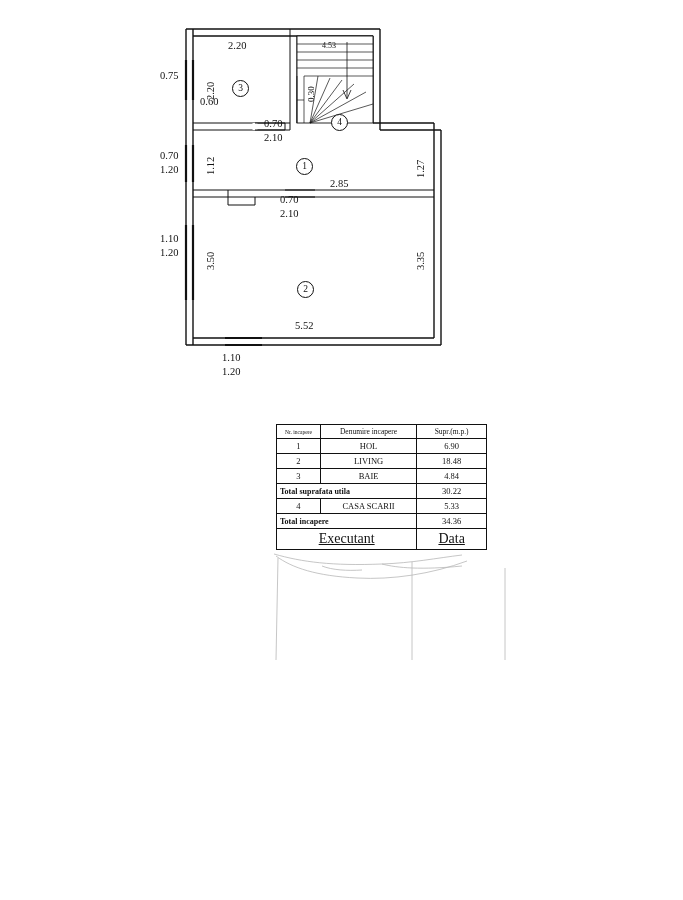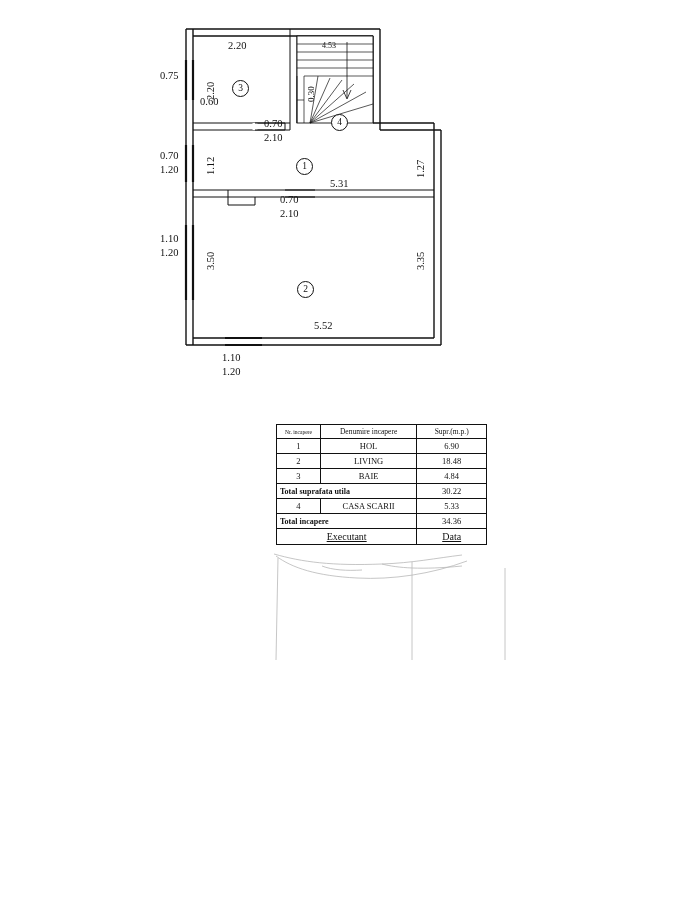--- a/index.html
+++ b/index.html
@@ -79,21 +79,21 @@
   }
   .legend thead td.c-num { font-size: 5.5px; }
   .legend td.total-lbl {
     text-align: left;
     font-weight: bold;
     font-size: 8px;
   }
   .legend td.val { text-align: center; font-size: 8.5px; }
   .legend td.sign {
     text-align: center;
-    font-size: 10px;
+    font-size: 14px;
   }
   .legend td.sign u { text-decoration: underline; }
   .smudge {
     position: absolute;
     left: 262px;
     top: 552px;
     width: 245px;
     height: 110px;
     pointer-events: none;
   }
@@ -191,28 +191,28 @@
   <div class="dim-label" style="left:160px; top:96px;padding-left:40px;">0.60</div>
   <div class="dim-label vert" style="left:205px; top:100px;">2.20</div>
   <div class="dim-label" style="left:322px; top:40px; font-size:8px;">4.53</div>
   <div class="dim-label vert" style="left:305px; top:102px; font-size:9px;">0.30</div>
   <div class="dim-label" style="left:264px; top:118px;">0.70</div>
   <div class="dim-label" style="left:264px; top:132px;">2.10</div>
   <div class="dim-label" style="left:160px; top:150px;">0.70</div>
   <div class="dim-label" style="left:160px; top:164px;">1.20</div>
   <div class="dim-label vert" style="left:205px; top:175px;">1.12</div>
   <div class="dim-label vert" style="left:415px; top:178px;">1.27</div>
-  <div class="dim-label" style="left:330px; top:178px;">5.31</div>
+  <div class="dim-label" style="left:330px; top:178px;">2.85</div>
   <div class="dim-label" style="left:280px; top:194px;">0.70</div>
   <div class="dim-label" style="left:280px; top:208px;">2.10</div>
   <div class="dim-label" style="left:160px; top:233px;">1.10</div>
   <div class="dim-label" style="left:160px; top:247px;">1.20</div>
   <div class="dim-label vert" style="left:205px; top:270px;">3.50</div>
   <div class="dim-label vert" style="left:415px; top:270px;">3.35</div>
-  <div class="dim-label" style="left:314px; top:320px;">5.52</div>
+  <div class="dim-label" style="left:295px; top:320px;">5.52</div>
   <div class="dim-label" style="left:222px; top:352px;">1.10</div>
   <div class="dim-label" style="left:222px; top:366px;">1.20</div>
 
   <table class="legend">
     <thead>
       <tr>
         <td class="c-num">Nr. incapere</td>
         <td class="c-name">Denumire  incapere</td>
         <td class="c-sup">Supr.(m.p.)</td>
       </tr>

